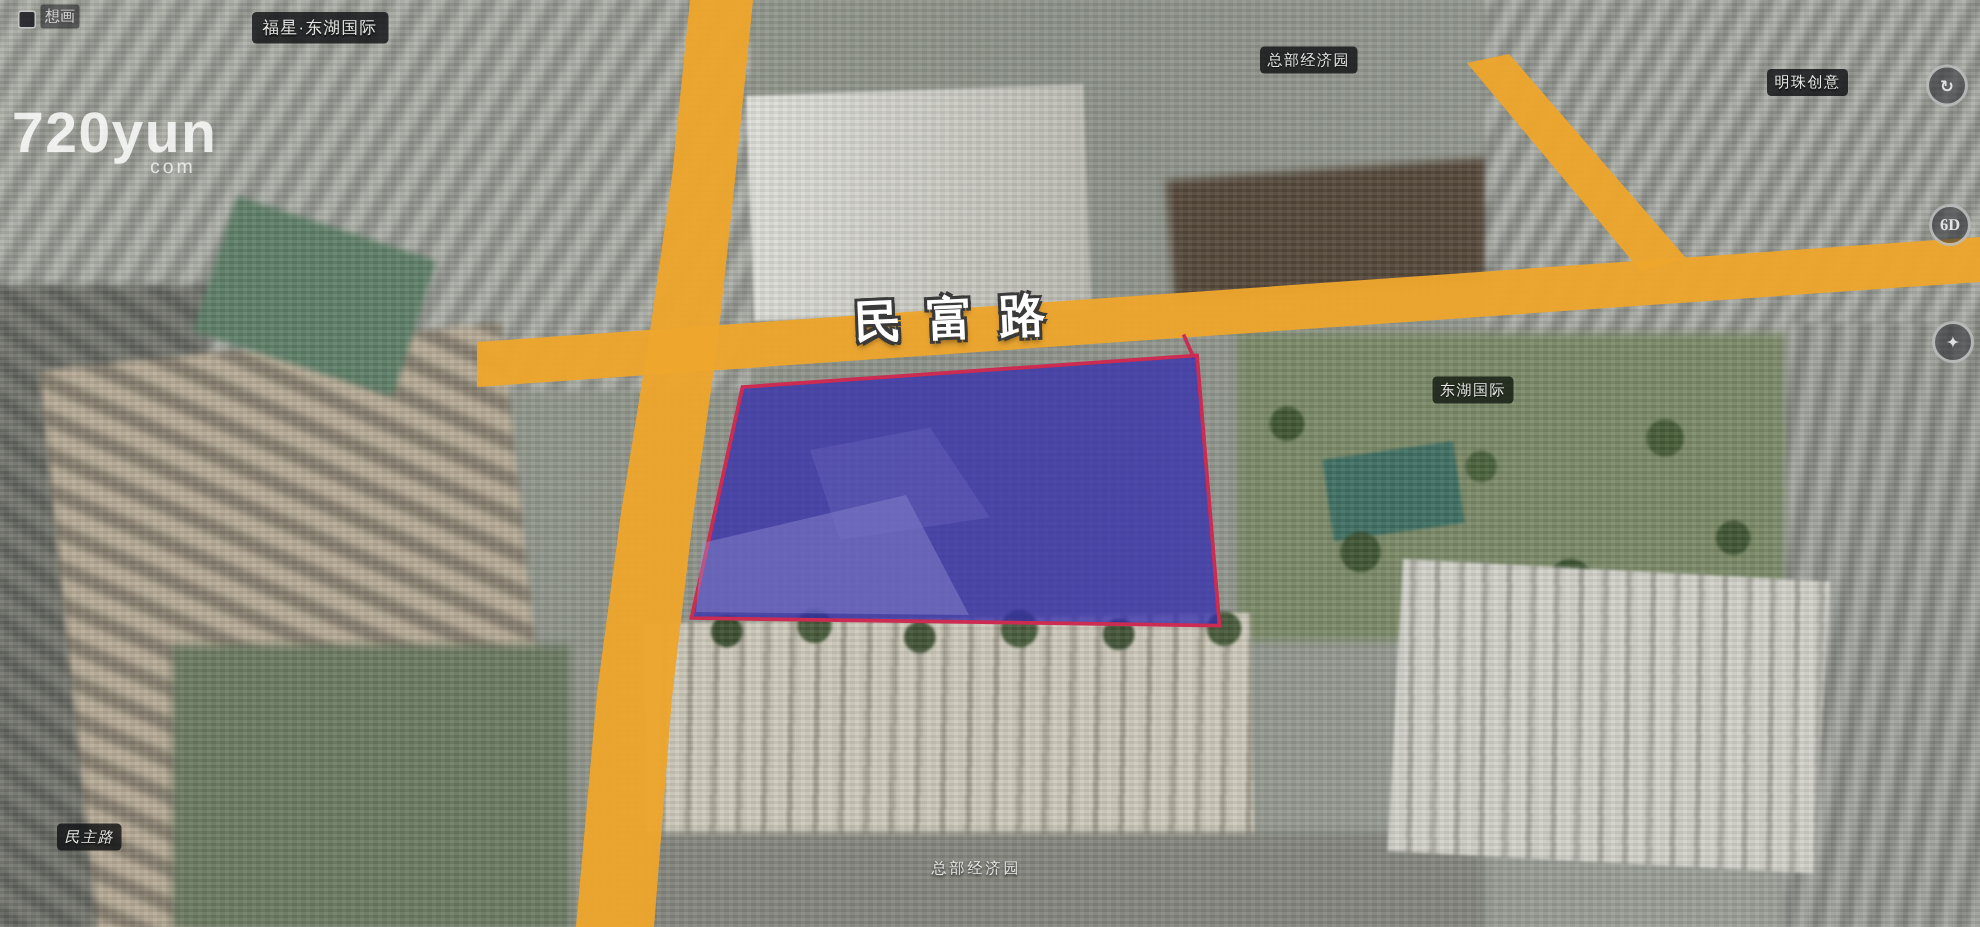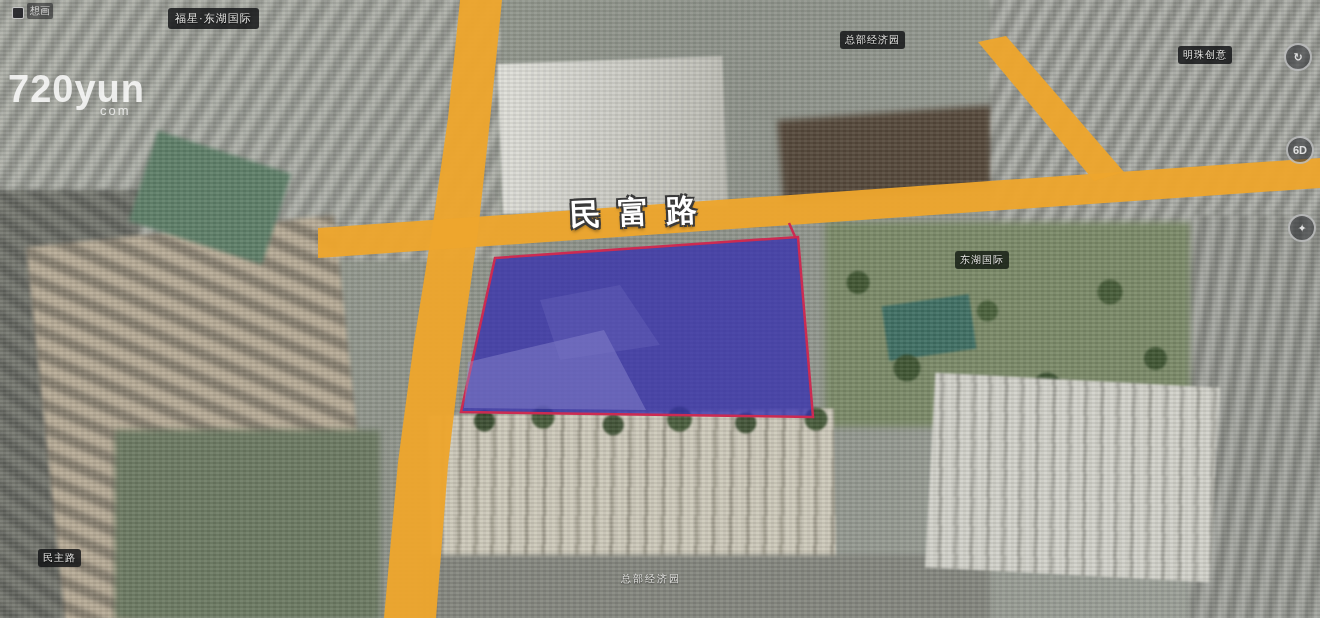--- a/index.html
+++ b/index.html
@@ -101,27 +101,27 @@
     <polygon points="468,362 604,330 646,410 464,408" fill="#9a98d8" fill-opacity="0.38"></polygon>
     <polygon points="540,300 620,285 660,345 560,360" fill="#7a78c8" fill-opacity="0.25"></polygon>
   </svg>
 
   <div class="road-label">民富路</div>
 
   <div class="poi" style="left:168px;top:8px;">福星·东湖国际</div>
   <div class="poi small" style="left:840px;top:31px;">总部经济园</div>
   <div class="poi small" style="left:1178px;top:46px;">明珠创意</div>
   <div class="poi small" style="left:955px;top:251px;background:rgba(14,22,14,.78);">东湖国际</div>
-  <div class="poi small" style="left:38px;top:549px;">民主路</div>
+  <div class="poi small" style="left:38px;top:549px;font-style:italic;">民主路</div>
   <div class="poi small bare" style="left:616px;top:570px;">总部经济园</div>
 
   <div class="hotspot" style="left:1284px;top:43px;">
       <span>↻</span>
     </div>
-  <div class="hotspot" style="left:1286px;top:136px;">
+  <div class="hotspot" style="left:1286px;top:136px;font-family:Liberation Serif, serif;">
       <span>6D</span>
     </div>
   <div class="hotspot" style="left:1288px;top:214px;">
       <span>✦</span>
     </div>
 
   <div class="watermark">
     <span class="wm-icon"></span>
     <span class="wm-text">想画</span>
   </div>

